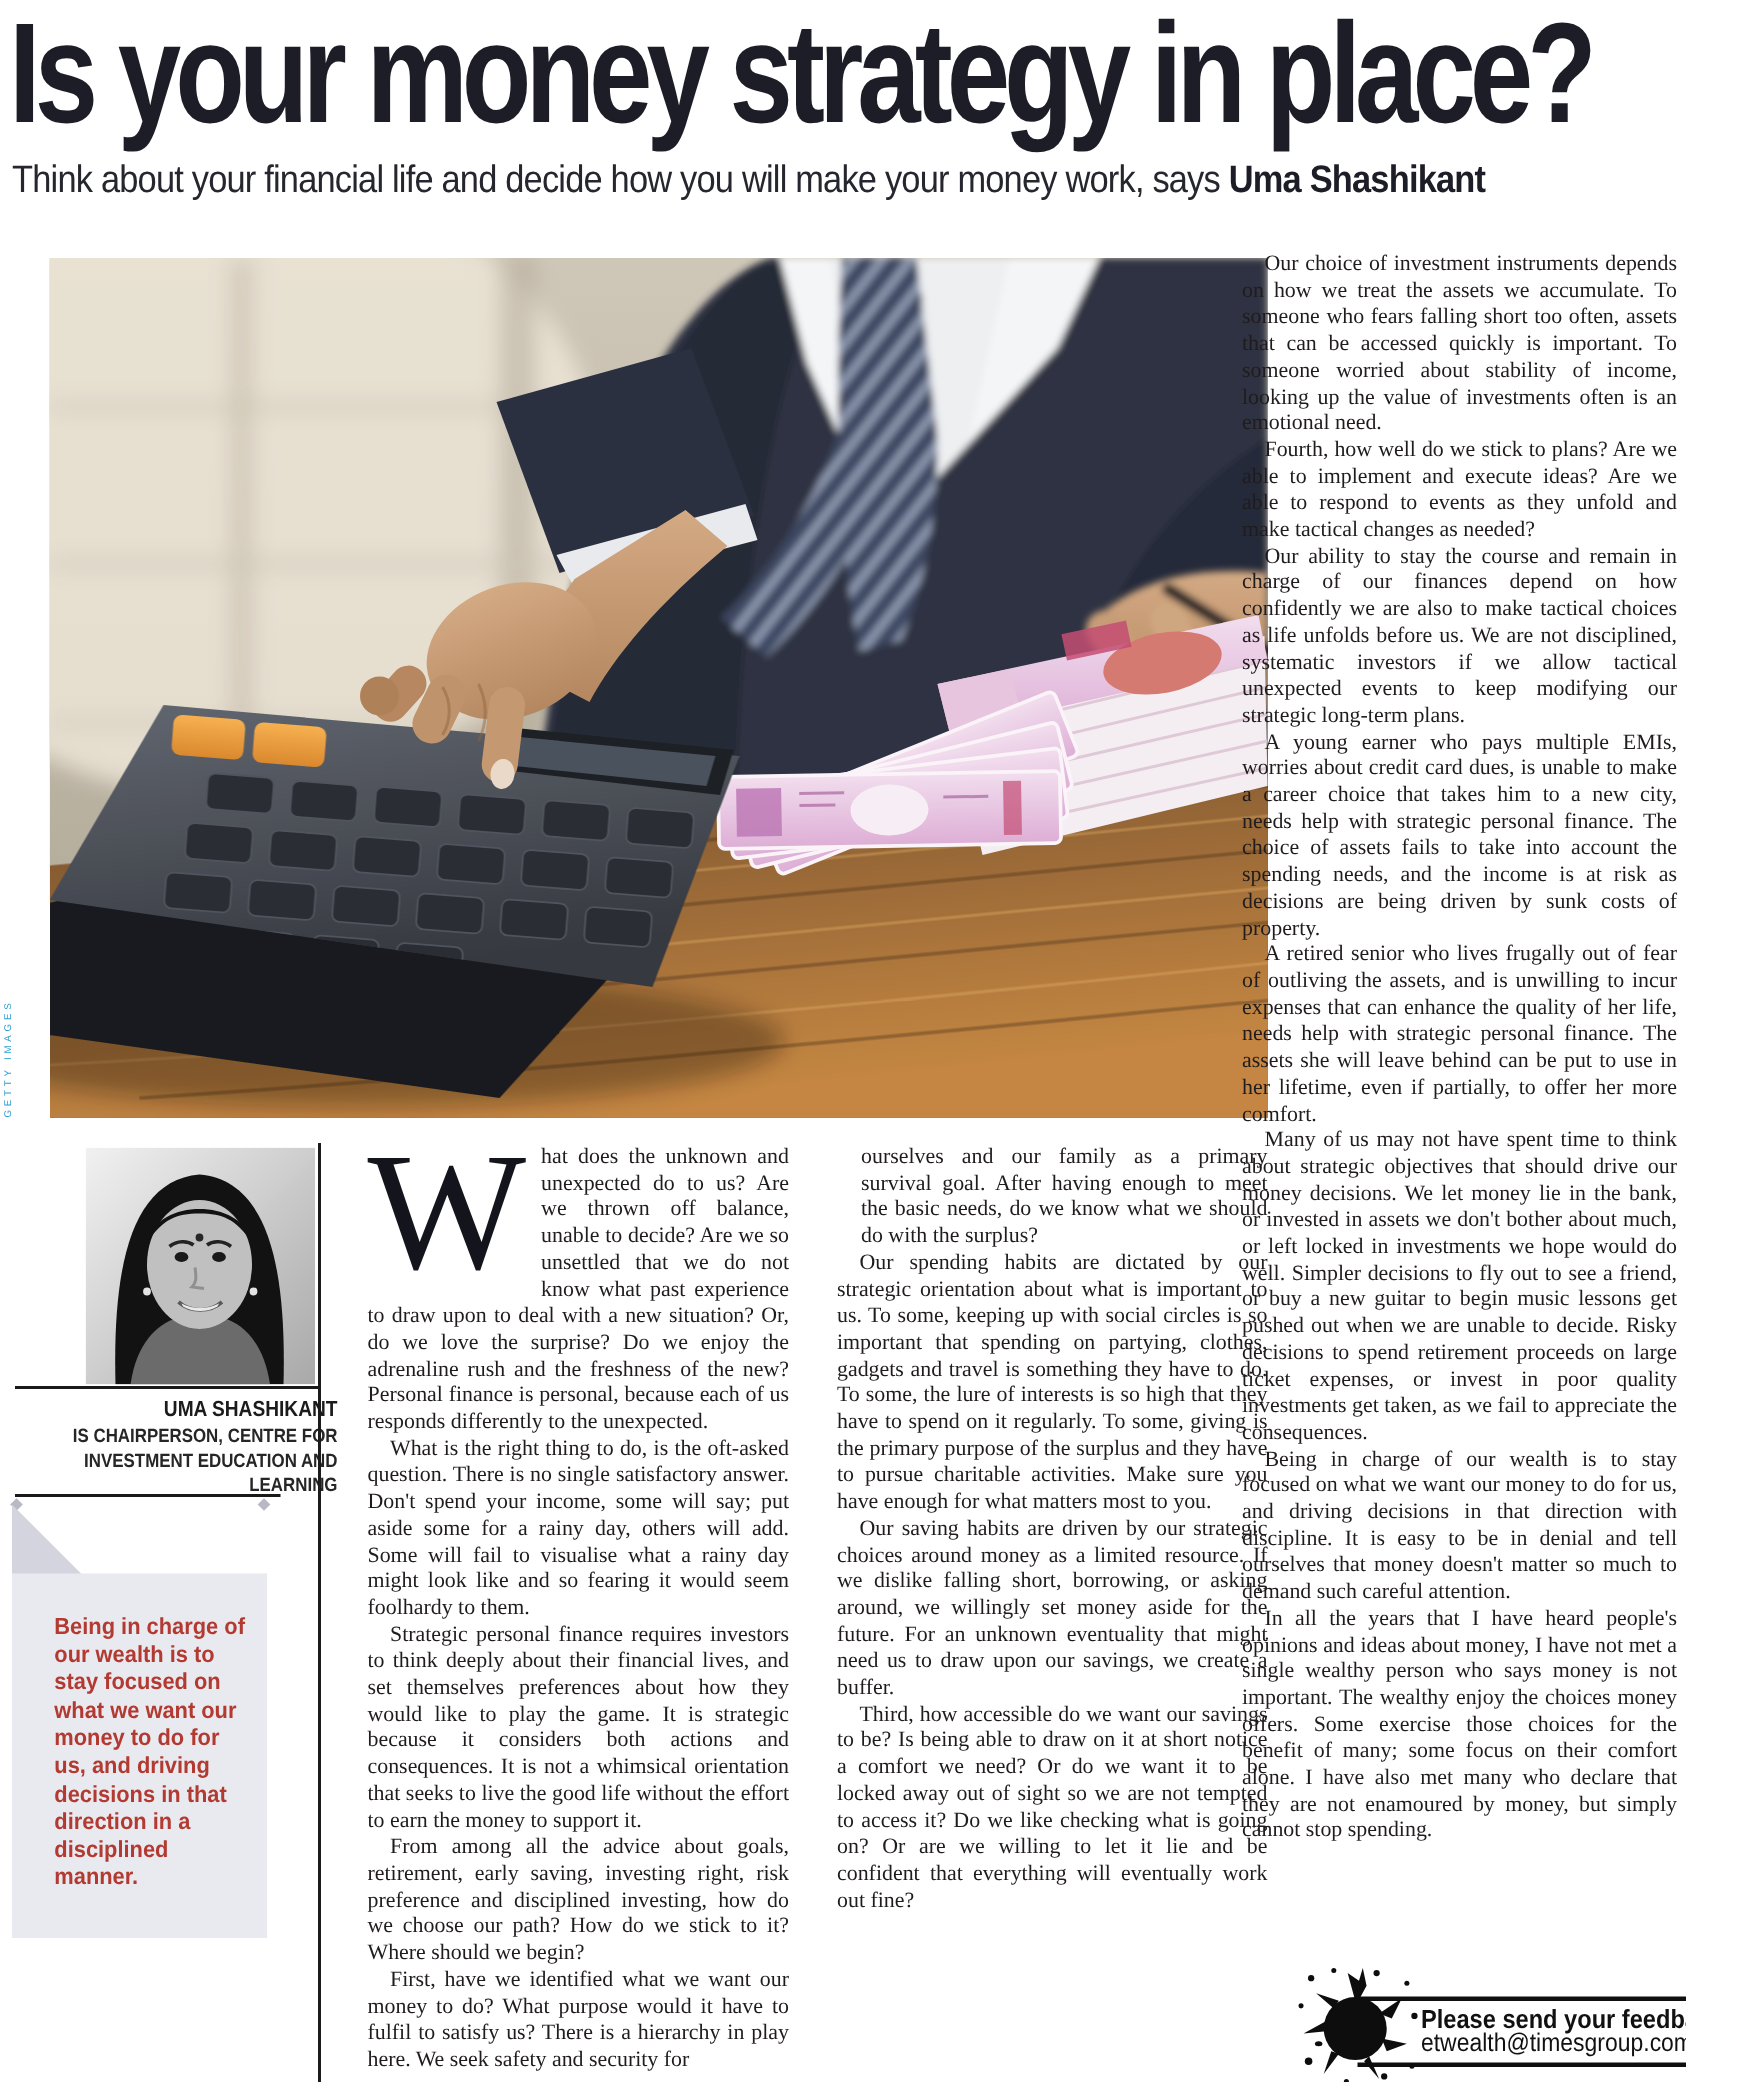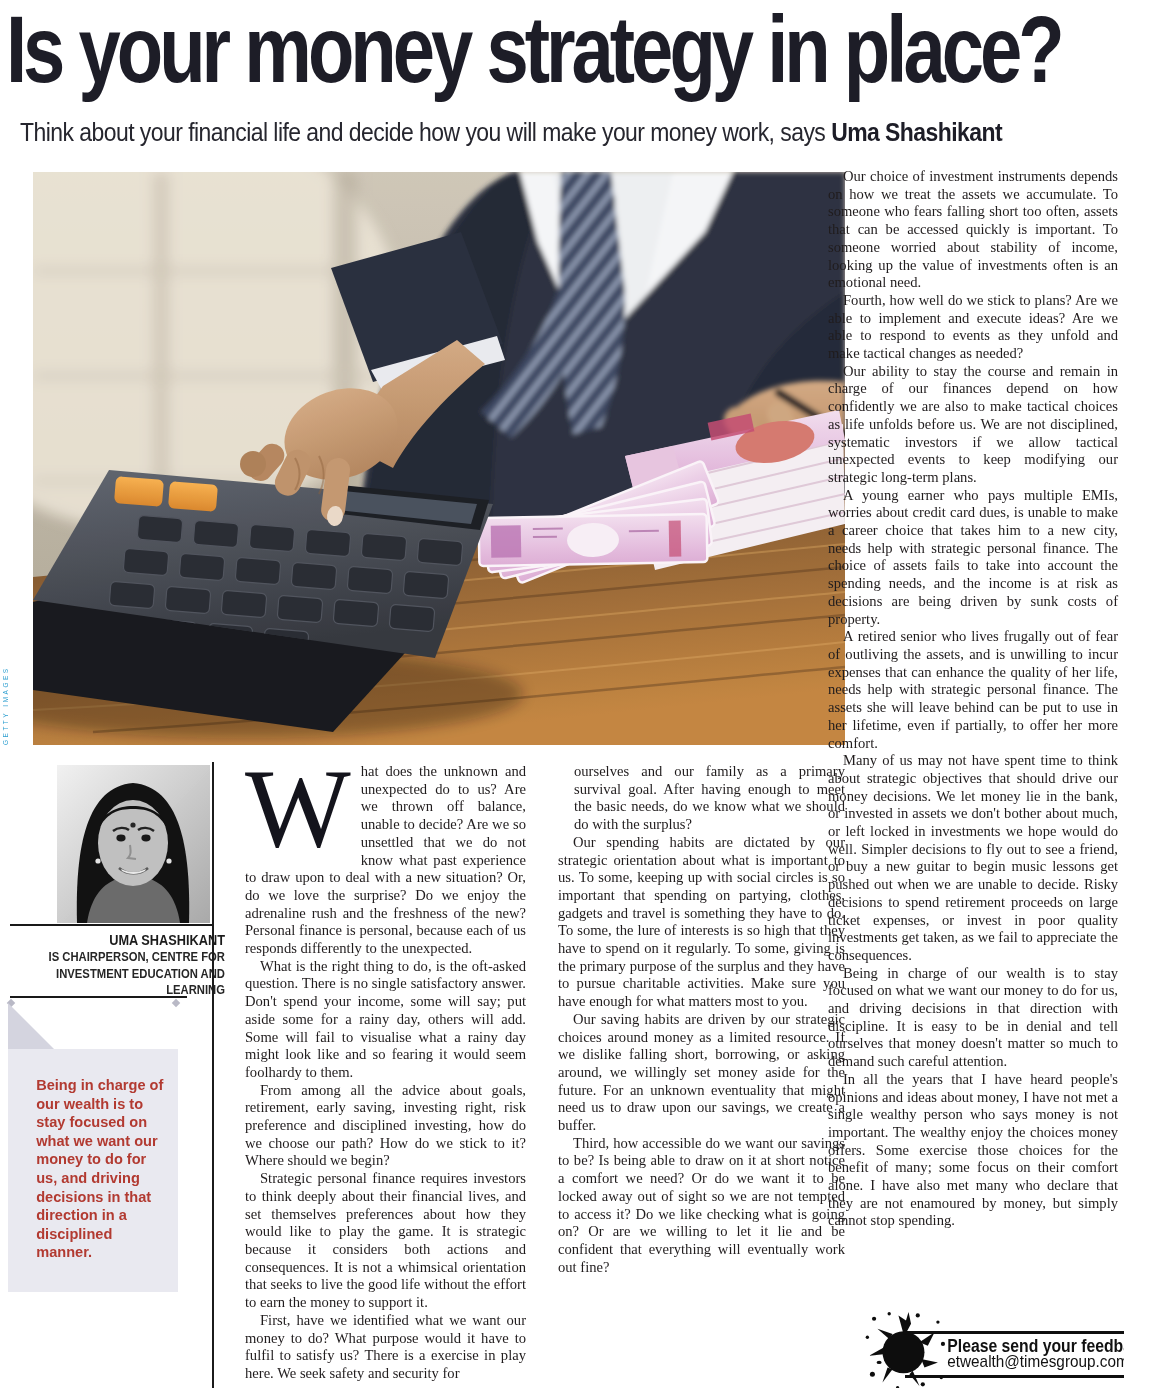--- a/index.html
+++ b/index.html
@@ -4,21 +4,21 @@
 <style>
   html,body{margin:0;padding:0;background:#ffffff;}
   .page{position:relative;width:1124px;height:1388px;background:#fff;overflow:hidden;
         font-family:"Liberation Serif",serif;color:#201c1d;}
 
   
   .headline{position:absolute;left:6px;top:2px;margin:0;white-space:nowrap;
             font-family:"Liberation Sans",sans-serif;font-weight:700;
             font-size:95px;letter-spacing:-5px;color:#1d1d27;line-height:1.0;}
   .sqz{display:inline-block;transform:scaleX(.8);transform-origin:0 0;white-space:nowrap;}
-  .subtitle{position:absolute;left:8px;top:106px;margin:12px;white-space:nowrap;
+  .subtitle{position:absolute;left:8px;top:106px;margin:0;white-space:nowrap;
             font-family:"Liberation Sans",sans-serif;font-weight:400;
             font-size:25.5px;letter-spacing:-0.6px;color:#26262e;}
   .subtitle .sqz{transform:scaleX(.9);}
   .subtitle b{font-weight:700;color:#1d1d27;}
 
   
   .hero{position:absolute;left:33px;top:172px;width:812px;height:573px;overflow:hidden;}
   .hero svg{display:block;}
   .photo-credit{position:absolute;left:2px;top:622px;height:123px;
                 writing-mode:vertical-rl;transform:rotate(180deg);
@@ -295,23 +295,23 @@
   <div class="diamond d2"></div>
   <div class="quote-flap"></div>
   <div class="quote-box">
     <p class="quote-text">Being in charge of our wealth is to stay focused on what we want our money to do for us, and driving decisions in that direction in a disciplined manner.</p>
   </div>
 
   <div class="vdivider"></div>
   <div class="bodytext col1">
     <p class="first"><span class="dropcap">W</span><span>hat does the unknown and unexpected do to us? Are we thrown off balance, unable to decide? Are we so unsettled that we do not know what past experience to draw upon to deal with a new situation? Or, do we love the surprise? Do we enjoy the adrenaline rush and the freshness of the new? Personal finance is personal, because each of us responds differently to the unexpected.</span></p>
     <p>What is the right thing to do, is the oft-asked question. There is no single satisfactory answer. Don't spend your income, some will say; put aside some for a rainy day, others will add. Some will fail to visualise what a rainy day might look like and so fearing it would seem foolhardy to them.</p>
+    <p>Strategic personal finance requires investors to think deeply about their financial lives, and set themselves preferences about how they would like to play the game. It is strategic because it considers both actions and consequences. It is not a whimsical orientation that seeks to live the good life without the effort to earn the money to support it.</p>
     <p>From among all the advice about goals, retirement, early saving, investing right, risk preference and disciplined investing, how do we choose our path? How do we stick to it? Where should we begin?</p>
-    <p>Strategic personal finance requires investors to think deeply about their financial lives, and set themselves preferences about how they would like to play the game. It is strategic because it considers both actions and consequences. It is not a whimsical orientation that seeks to live the good life without the effort to earn the money to support it.</p>
-    <p>First, have we identified what we want our money to do? What purpose would it have to fulfil to satisfy us? There is a exercise in play here.  We seek safety and security for</p>
+    <p>First, have we identified what we want our money to do? What purpose would it have to fulfil to satisfy us? There is a hierarchy in play here.  We seek safety and security for</p>
   </div>
   <div class="bodytext col2">
     <p>ourselves and our family as a primary survival goal. After having enough to meet the basic needs, do we know what we should do with the surplus?</p>
     <p>Our spending habits are dictated by our strategic orientation about what is important to us. To some, keeping up with social circles is so important that spending on partying, clothes, gadgets and travel is something they have to do. To some, the lure of interests is so high that they have to spend on it regularly. To some, giving is the primary purpose of the surplus and they have to pursue charitable activities. Make sure you have enough for what matters most to you.</p>
     <p>Our saving habits are driven by our strategic choices around money as a limited resource. If we dislike falling short, borrowing, or asking around, we willingly set money aside for the future. For an unknown eventuality that might need us to draw upon our savings, we create a buffer.</p>
     <p>Third, how accessible do we want our savings to be? Is being able to draw on it at short notice a comfort we need? Or do we want it to be locked away out of sight so we are not tempted to access it? Do we like checking what is going on? Or are we willing to let it lie and be confident that everything will eventually work out fine?</p>
   </div>
 
   <div class="feedback-box">
     <div class="feedback-inner">

